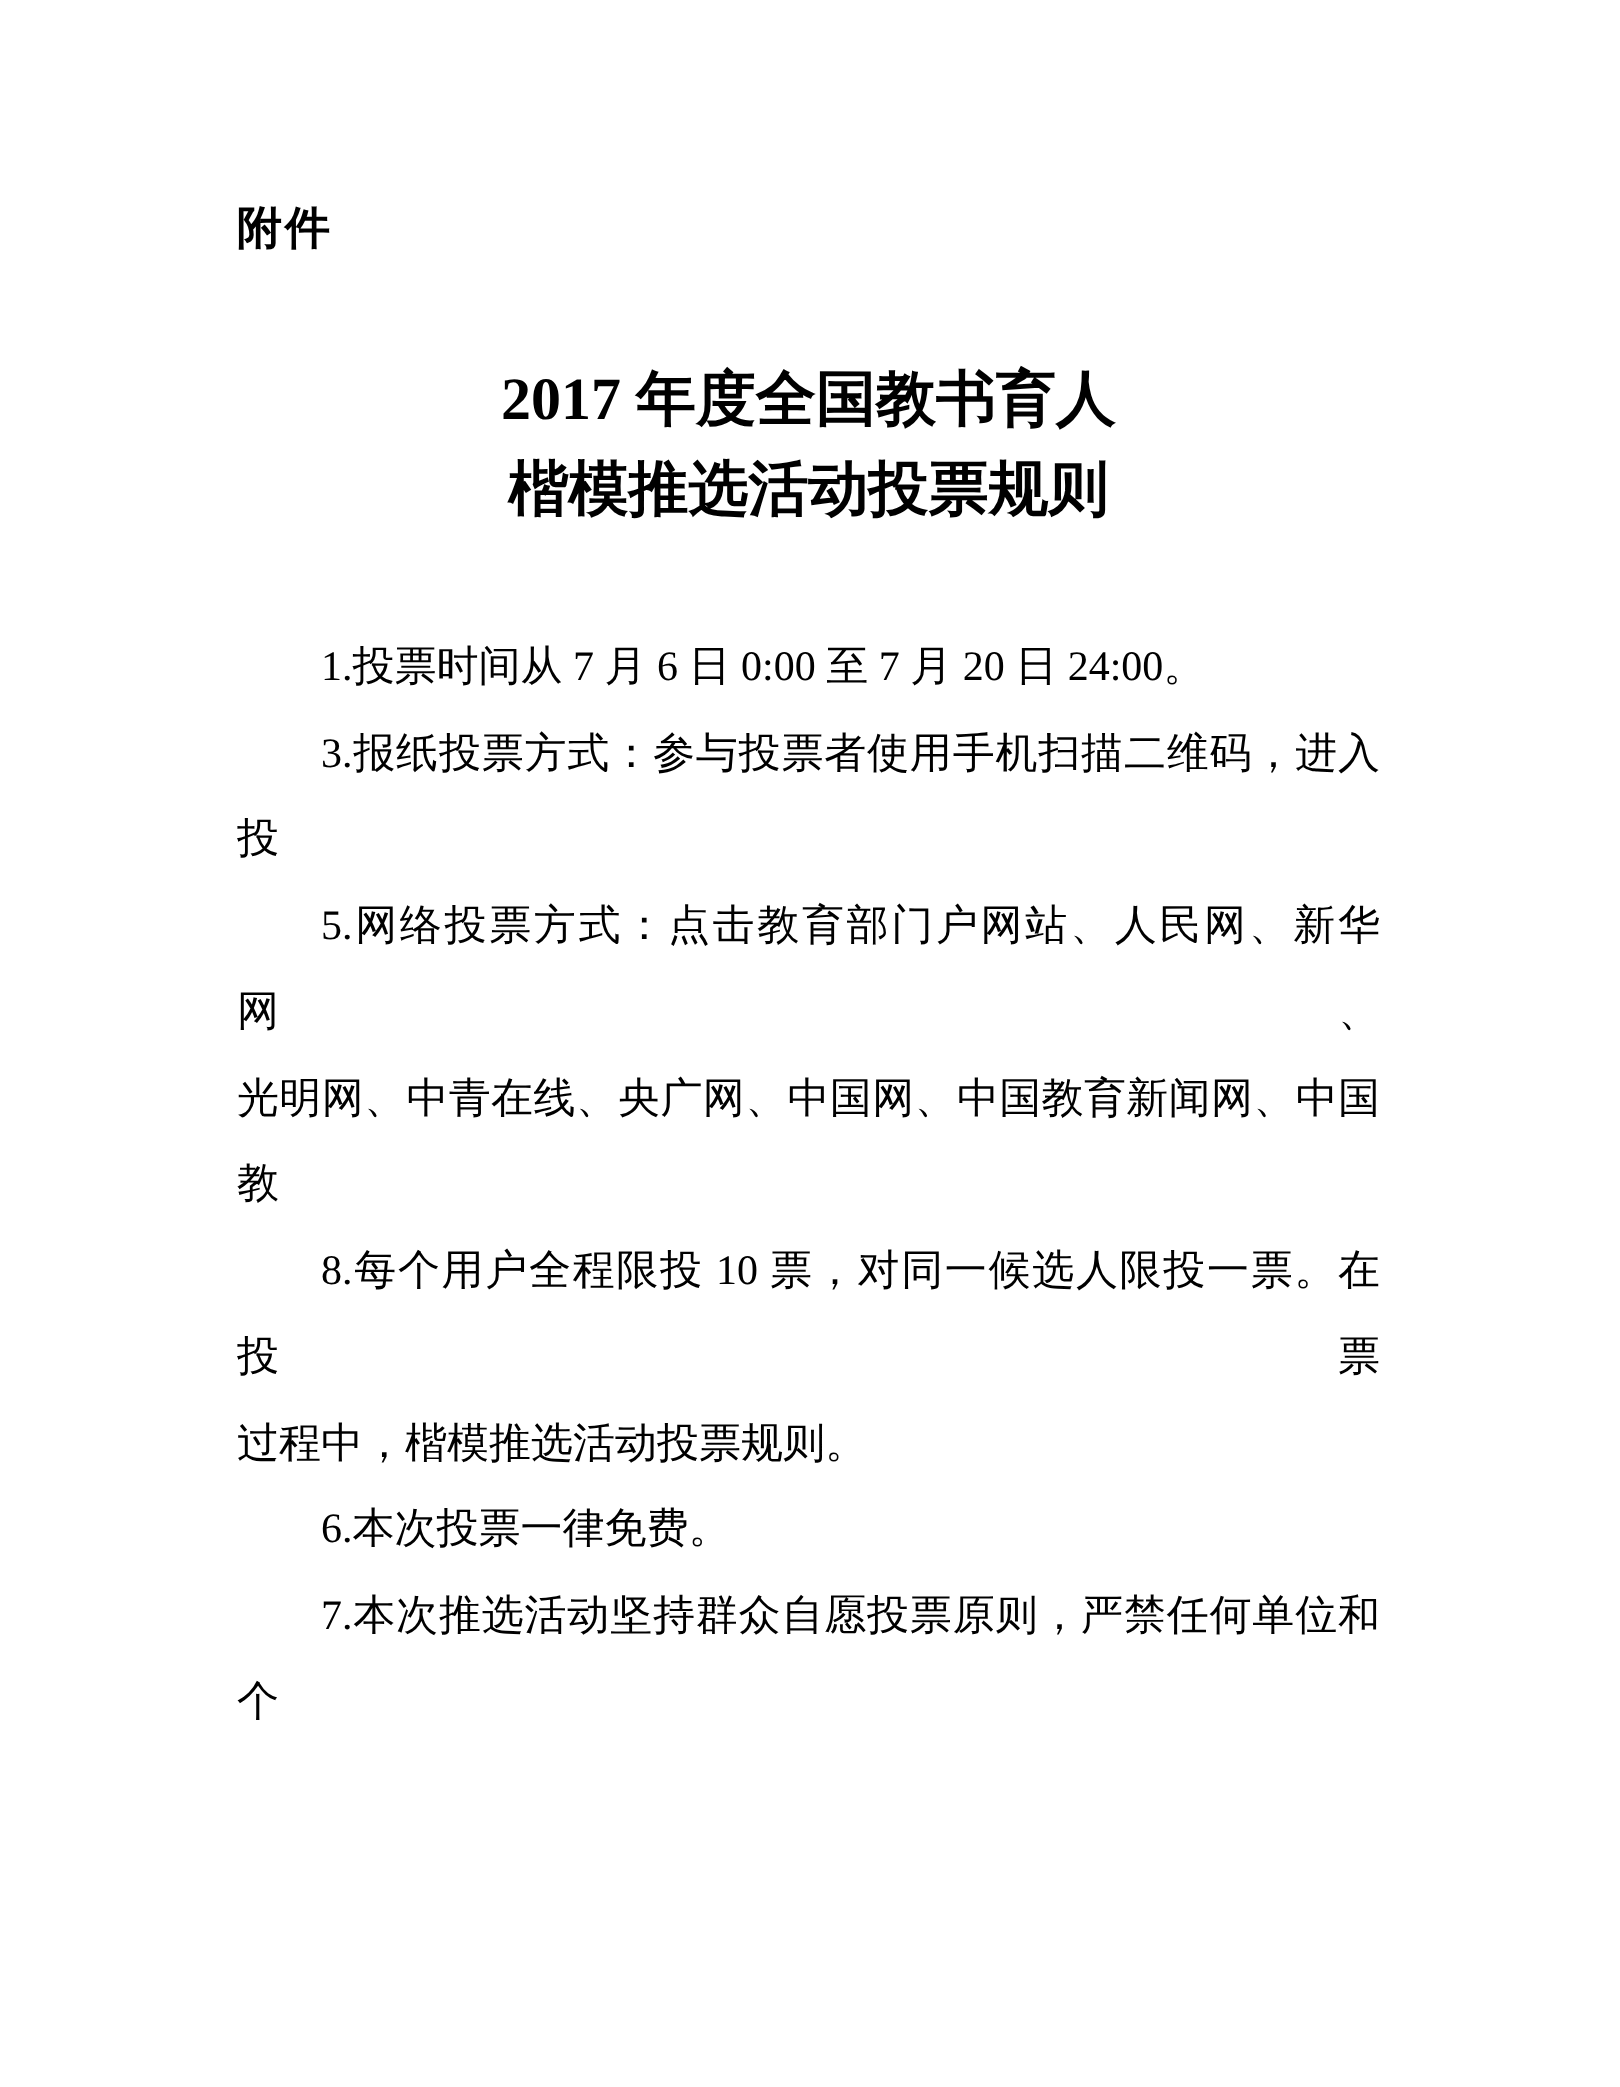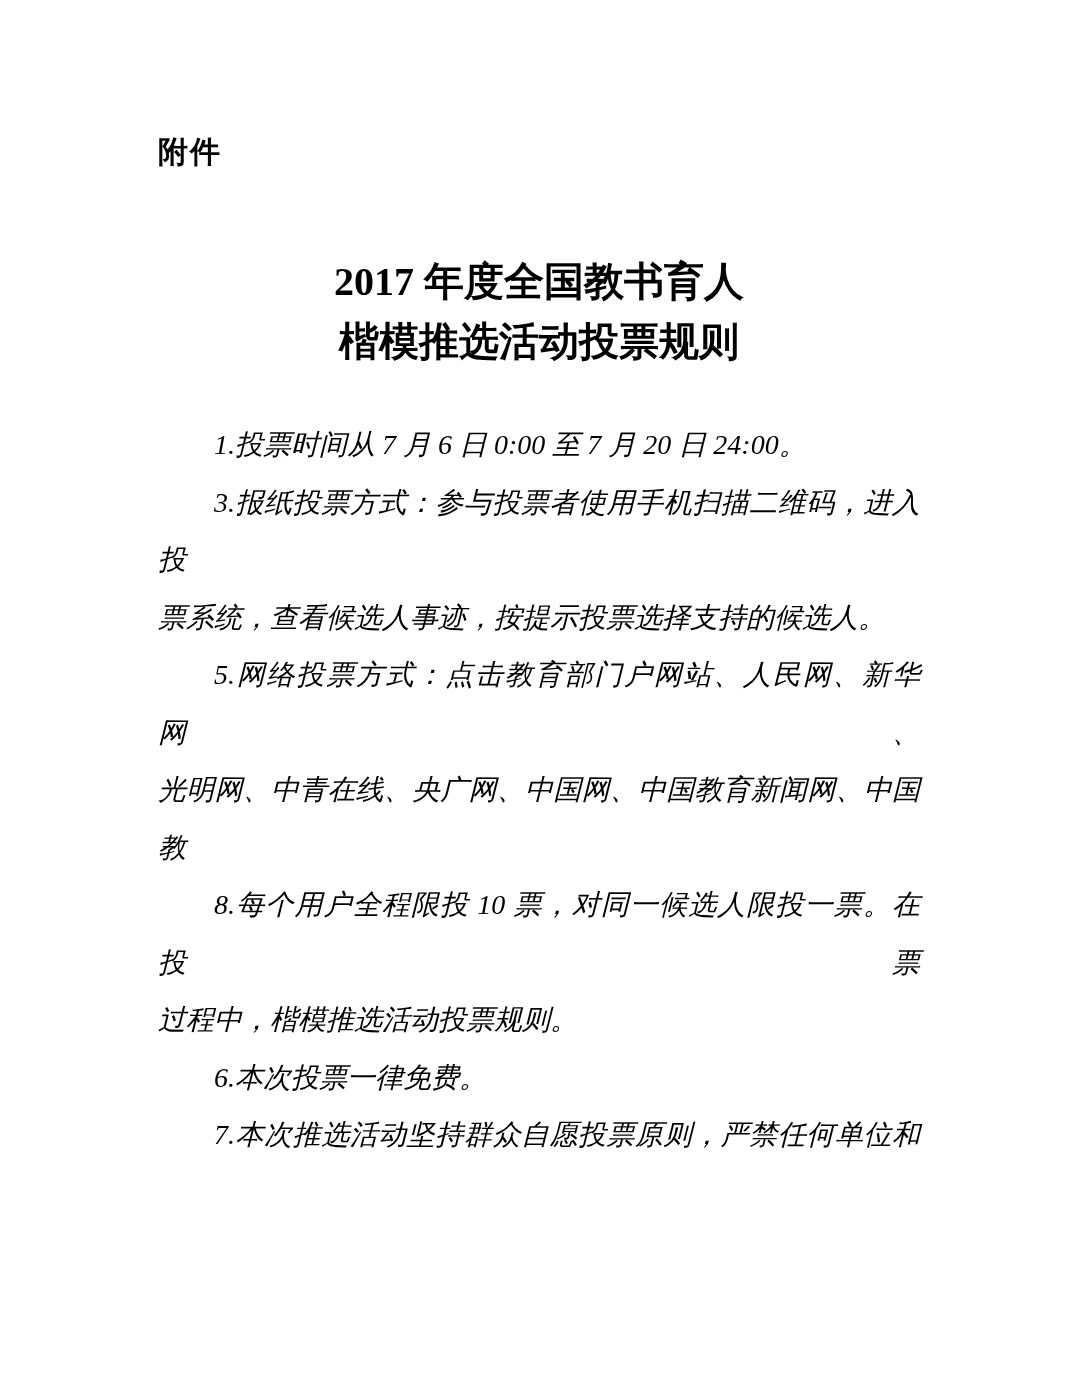--- a/index.html
+++ b/index.html
@@ -24,34 +24,33 @@
   .doc-title {
     position: absolute;
     left: 158px;
     top: 236px;
     width: 762px;
     text-align: center;
     font-family: "Liberation Serif", "DejaVu Serif", serif;
     font-weight: bold;
     font-size: 40px;
     line-height: 60px;
-    margin-top: 16px;
   }
   .title-line { display: block; }
   .doc-body {
     position: absolute;
     left: 158px;
     top: 416px;
     width: 762px;
     font-family: "Liberation Serif", "DejaVu Serif", serif;
     font-size: 28px;
     line-height: 57.5px;
     text-align: left;
   }
-  .line { white-space: nowrap; font-style: italic; }
+  .line { white-space: nowrap; }
   .line.indent { text-indent: 2em; }
   .line.just {
     white-space: normal;
     text-align: justify;
     text-align-last: justify;
     text-justify: inter-character;
   }
 </style>
 </head>
 <body>
@@ -61,21 +60,20 @@
   <div class="attachment-label">附件</div>
 
   <h1 class="doc-title">
     <span class="title-line">2017 年度全国教书育人</span>
     <span class="title-line">楷模推选活动投票规则</span>
   </h1>
 
   <div class="doc-body">
     <p class="line indent">1.投票时间从 7 月 6 日 0:00 至 7 月 20 日 24:00。</p>
     <p class="line indent just">3.报纸投票方式：参与投票者使用手机扫描二维码，进入投</p>
-    <p class="line">票系统，查看候选人事迹，按提示投票选择支持的候选人。</p>
     <p class="line indent just">5.网络投票方式：点击教育部门户网站、人民网、新华网、</p>
     <p class="line just">光明网、中青在线、央广网、中国网、中国教育新闻网、中国教</p>
     <p class="line indent just">8.每个用户全程限投 10 票，对同一候选人限投一票。在投票</p>
     <p class="line">过程中，楷模推选活动投票规则。</p>
     <p class="line indent">6.本次投票一律免费。</p>
     <p class="line indent just">7.本次推选活动坚持群众自愿投票原则，严禁任何单位和个</p>
 
   </div>
 
 </div>

